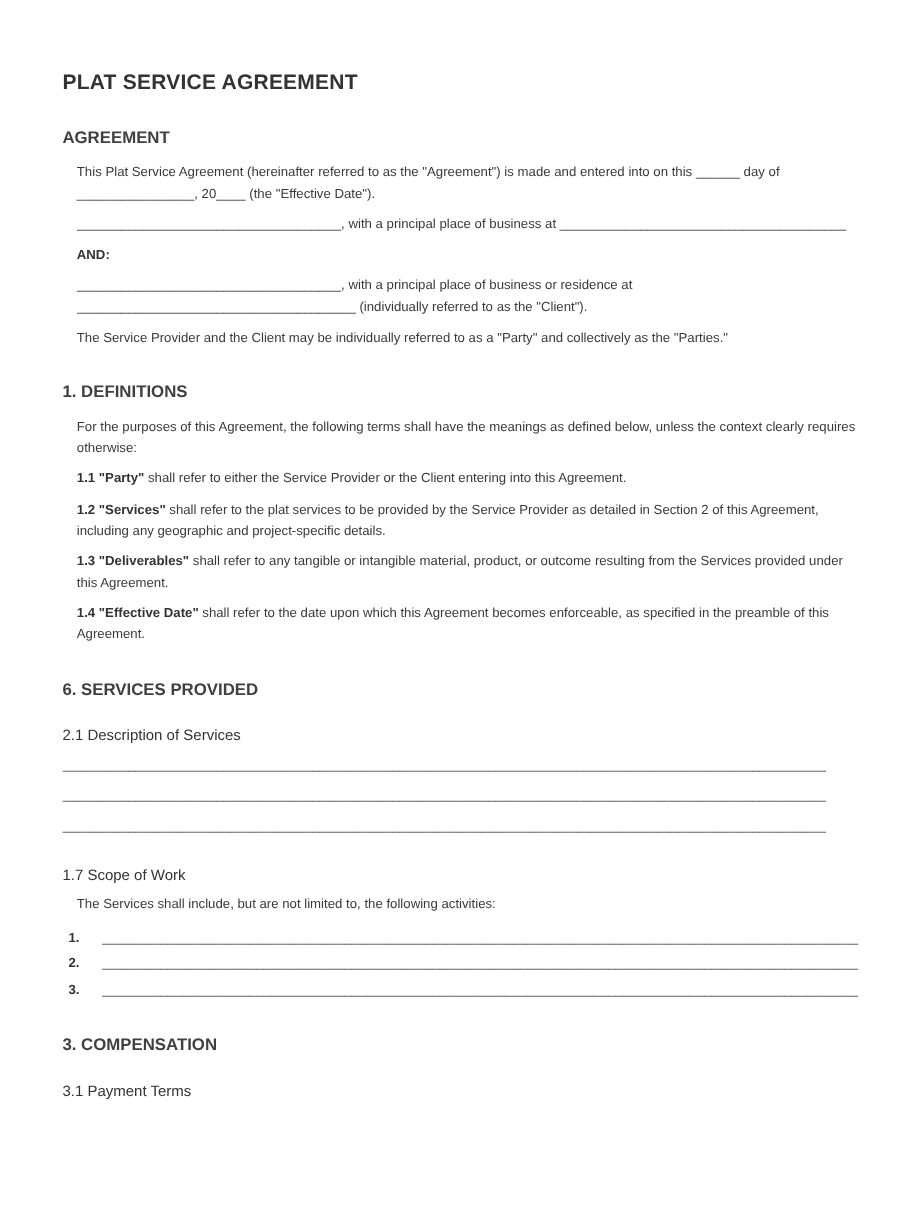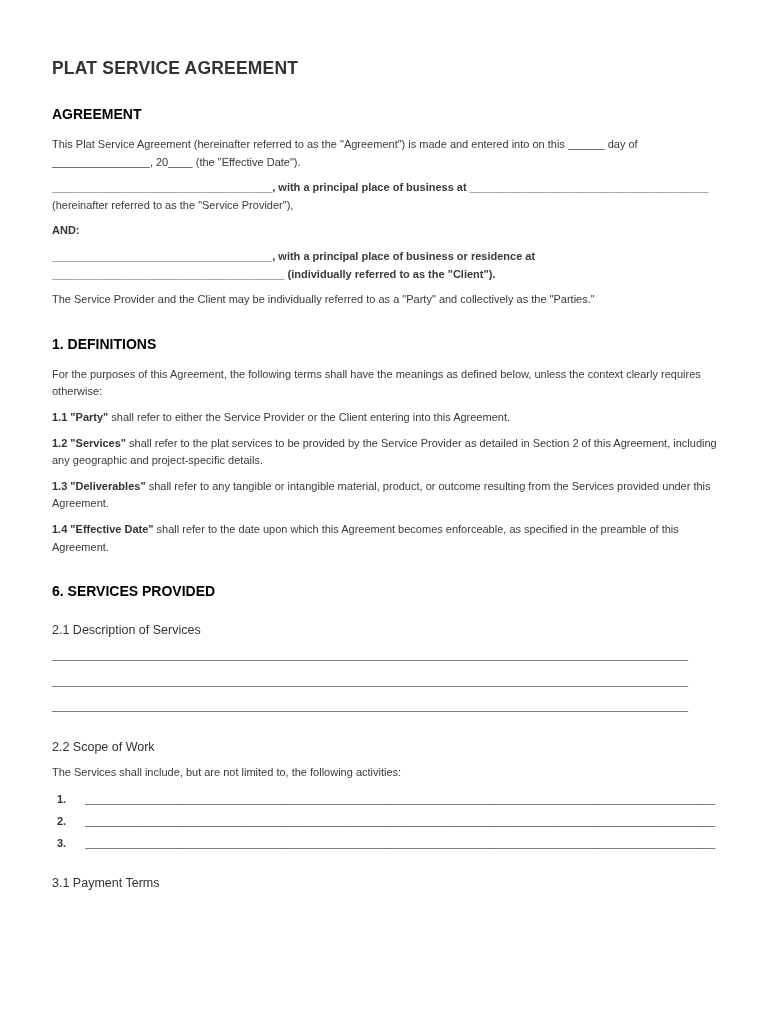--- a/index.html
+++ b/index.html
@@ -24,46 +24,45 @@
   h1 {
     font-size: 17.5px;
     font-weight: bold;
     color: #333333;
     margin: 0 0 27px 0;
     letter-spacing: 0.2px;
   }
   h2 {
     font-size: 14px;
     font-weight: bold;
-    color: #000000;
+    color: #404040;
     margin: 27px 0 14px 0;
   }
   h3 {
     font-size: 12.5px;
     font-weight: normal;
     color: #333333;
     margin: 24px 0 10px 0;
   }
   p, .para {
     font-size: 11px;
     line-height: 1.6;
-    margin: 8px 0;
+    margin: 8px 12px;
   }
   .label {
     font-weight: bold;
     color: #333333;
   }
   .para .line {
     display: block;
     line-height: 1.6;
   }
   .oneline {
     white-space: nowrap;
     overflow: hidden;
-    font-weight: bold;
   }
   b {
     color: #333333;
   }
   .blank-row {
     font-size: 11px;
     line-height: 1.6;
     margin: 8px 0;
     white-space: nowrap;
     overflow: hidden;
@@ -99,21 +98,20 @@
 
   <h1>PLAT SERVICE AGREEMENT</h1>
 
   <h2>AGREEMENT</h2>
 
   <p>This Plat Service Agreement (hereinafter referred to as the "Agreement") is made and entered into on this ______ day of ________________, 20____ (the "Effective Date").</p>
 
 
   <div class="para">
     <span class="line oneline">____________________________________, with a principal place of business at _______________________________________</span>
-    <span class="line">(hereinafter referred to as the "Service Provider"),</span>
   </div>
 
   <p class="label">AND:</p>
 
   <div class="para">
     <span class="line oneline">____________________________________, with a principal place of business or residence at</span>
     <span class="line oneline">______________________________________ (individually referred to as the "Client").</span>
   </div>
 
   <p>The Service Provider and the Client may be individually referred to as a "Party" and collectively as the "Parties."</p>
@@ -132,36 +130,37 @@
 
   <h2>6. SERVICES PROVIDED</h2>
 
   <h3>2.1 Description of Services</h3>
 
 
   <div class="blank-row">________________________________________________________________________________________________________</div>
   <div class="blank-row">________________________________________________________________________________________________________</div>
   <div class="blank-row">________________________________________________________________________________________________________</div>
 
-  <h3>2.2 Scope of Work</h3>
+  <h3>1.7 Scope of Work</h3>
 
   <p>The Services shall include, but are not limited to, the following activities:</p>
 
   <div class="list">
     <div class="list-row">
       <span class="list-num">1.</span>
       <span class="list-blank">_______________________________________________________________________________________________________</span>
     </div>
     <div class="list-row">
       <span class="list-num">2.</span>
       <span class="list-blank">_______________________________________________________________________________________________________</span>
     </div>
     <div class="list-row">
       <span class="list-num">3.</span>
       <span class="list-blank">_______________________________________________________________________________________________________</span>
     </div>
   </div>
 
 
+  <h2>3. COMPENSATION</h2>
 
   <h3>3.1 Payment Terms</h3>
 
 </div>
 
 </body></html>

